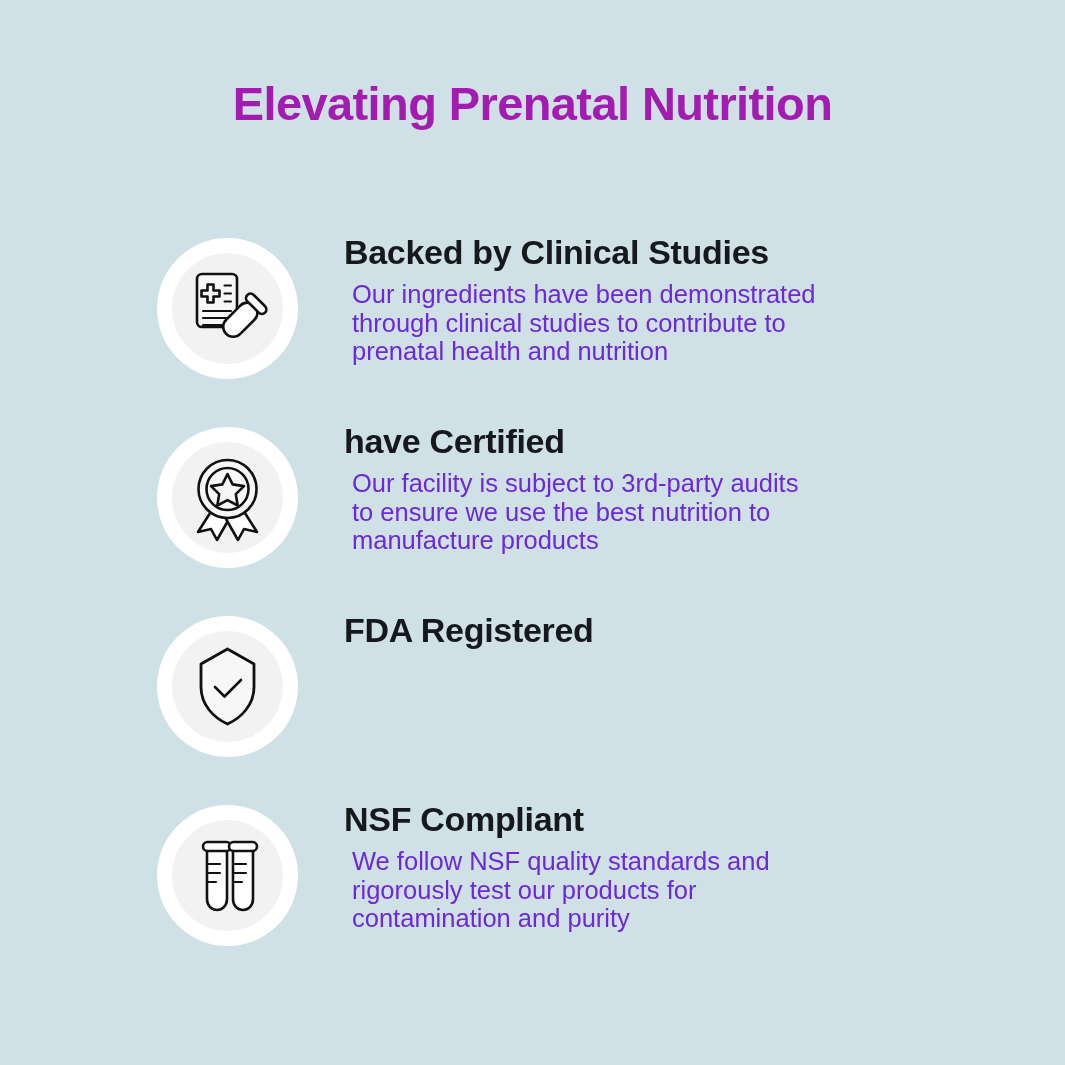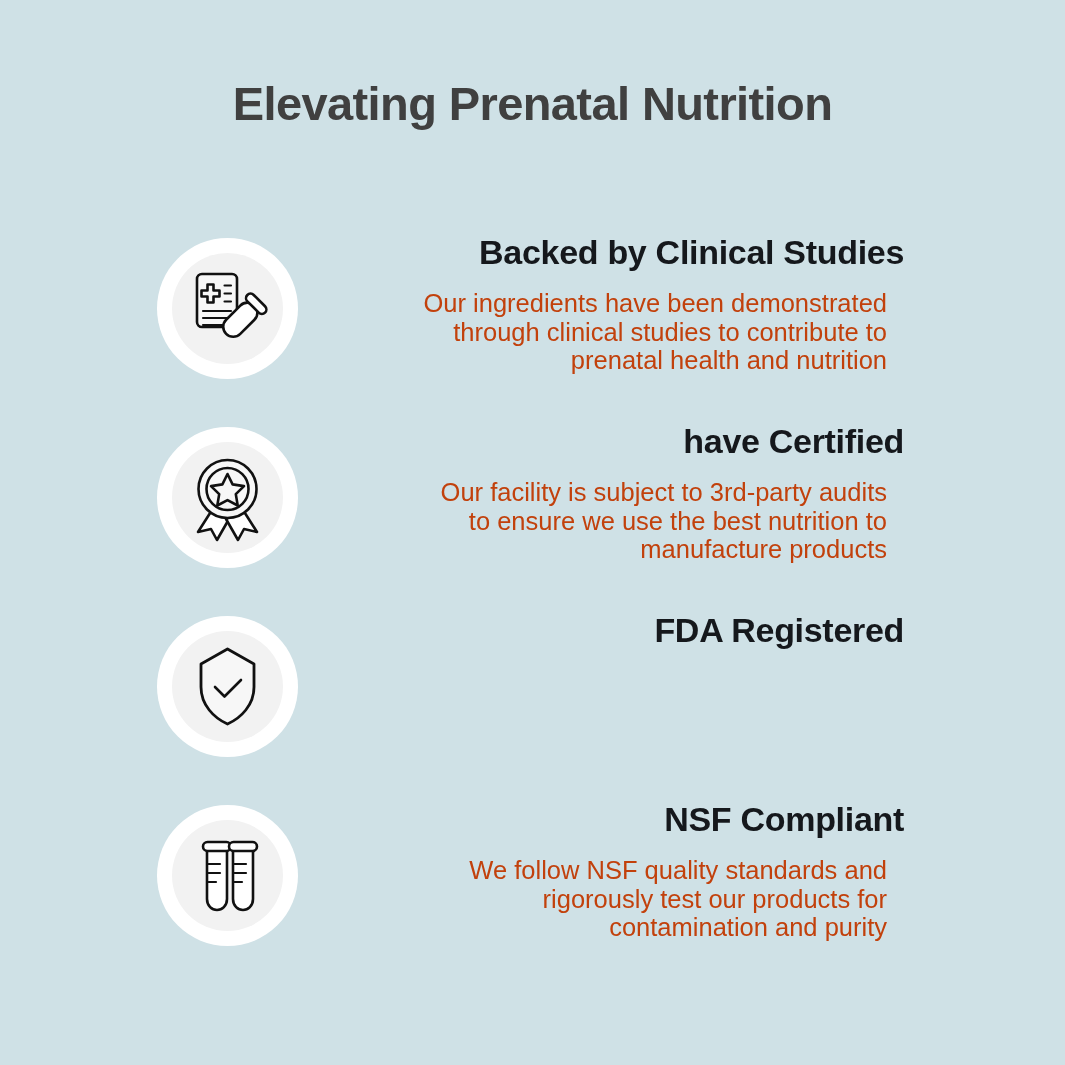--- a/index.html
+++ b/index.html
@@ -24,35 +24,34 @@
   
   .title {
     position: absolute;
     top: 78px;
     left: 0;
     width: 1065px;
     text-align: center;
     font-size: 47px;
     font-weight: 700;
     letter-spacing: -0.6px;
-    color: #404040;
+    color: #a21caf;
     line-height: 1.1;
   }
 
   
   .features {
     position: absolute;
     top: 233px;
     left: 0;
     width: 1065px;
   }
   .feature {
     position: relative;
     height: 189px;
-    text-align: right;
   }
   .feature-icon-wrap {
     position: absolute;
     left: 157px;
     top: 5px;
     width: 141px;
     height: 141px;
   }
   .icon-outer {
     position: absolute;
@@ -95,23 +94,23 @@
     font-size: 34px;
     font-weight: 700;
     color: #15181c;
     letter-spacing: -0.3px;
     line-height: 1.15;
     margin: 0 0 4px 0;
   }
   .feature-body {
     font-size: 25.5px;
     font-weight: 400;
-    color: #c2410c;
+    color: #6d28d9;
     line-height: 1.12;
-    margin: 17px;
+    margin: 8px;
     white-space: pre-line;
   }
 </style>
 </head>
 <body>
 
 <div class="page">
 
   <div class="title">Elevating Prenatal Nutrition</div>
 

